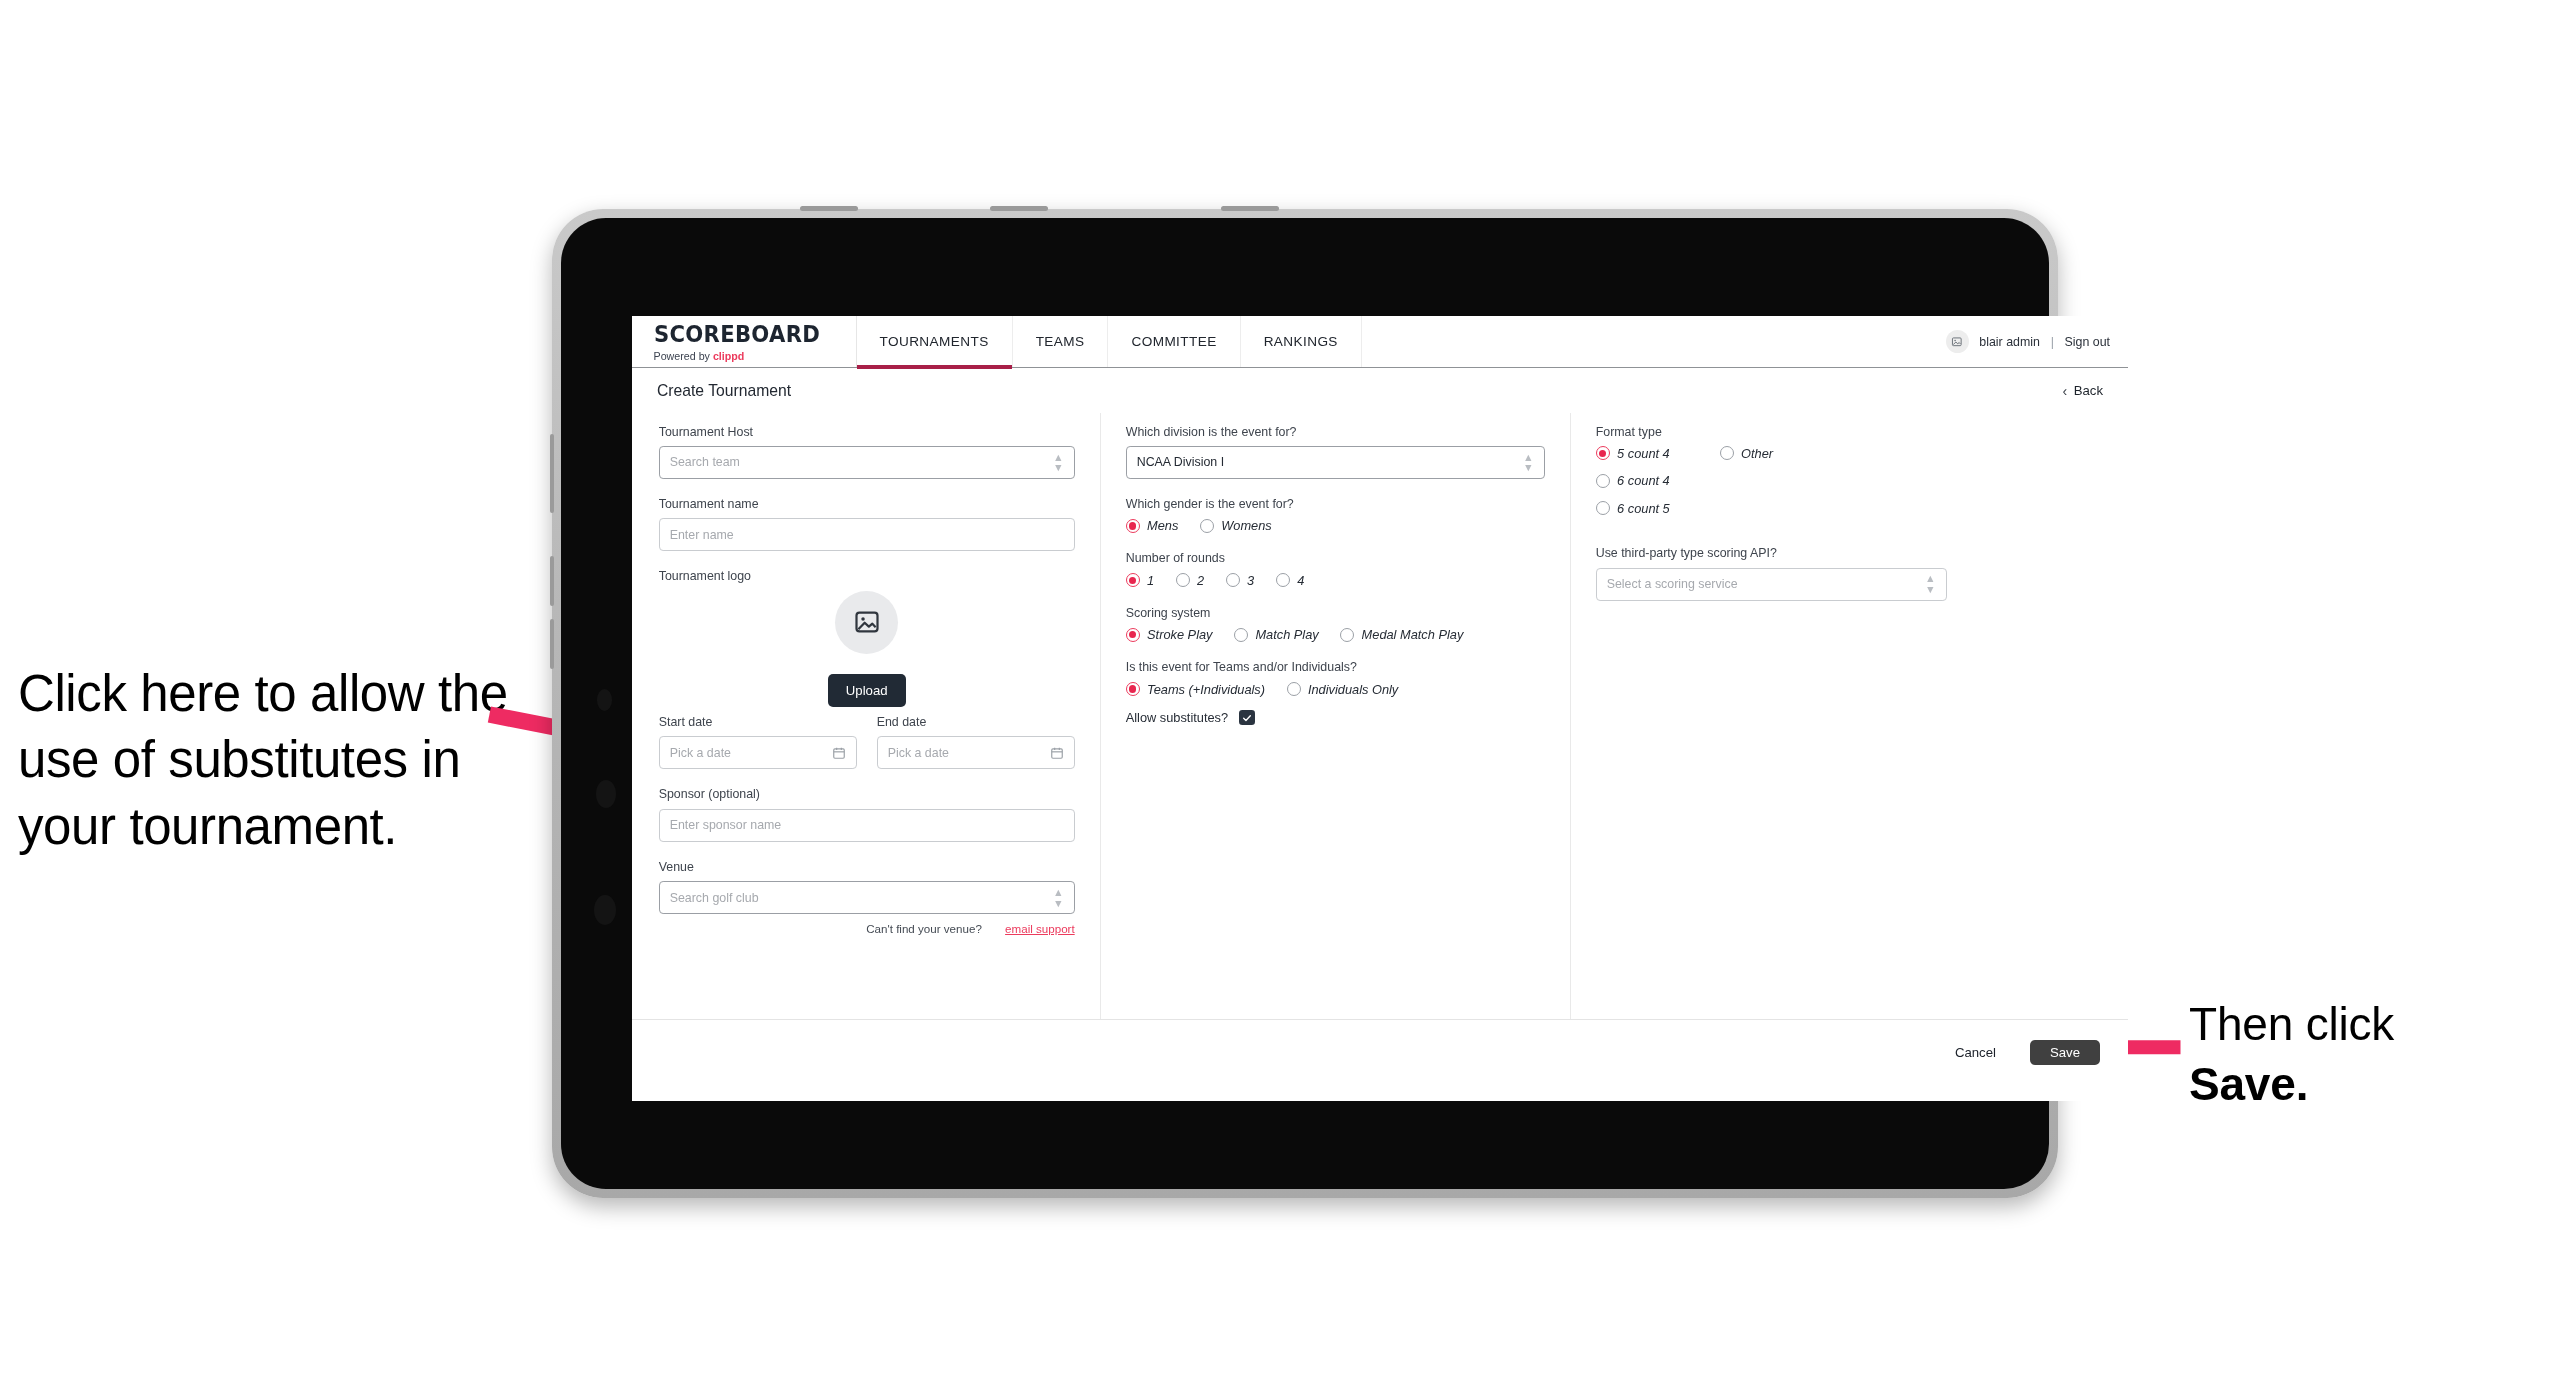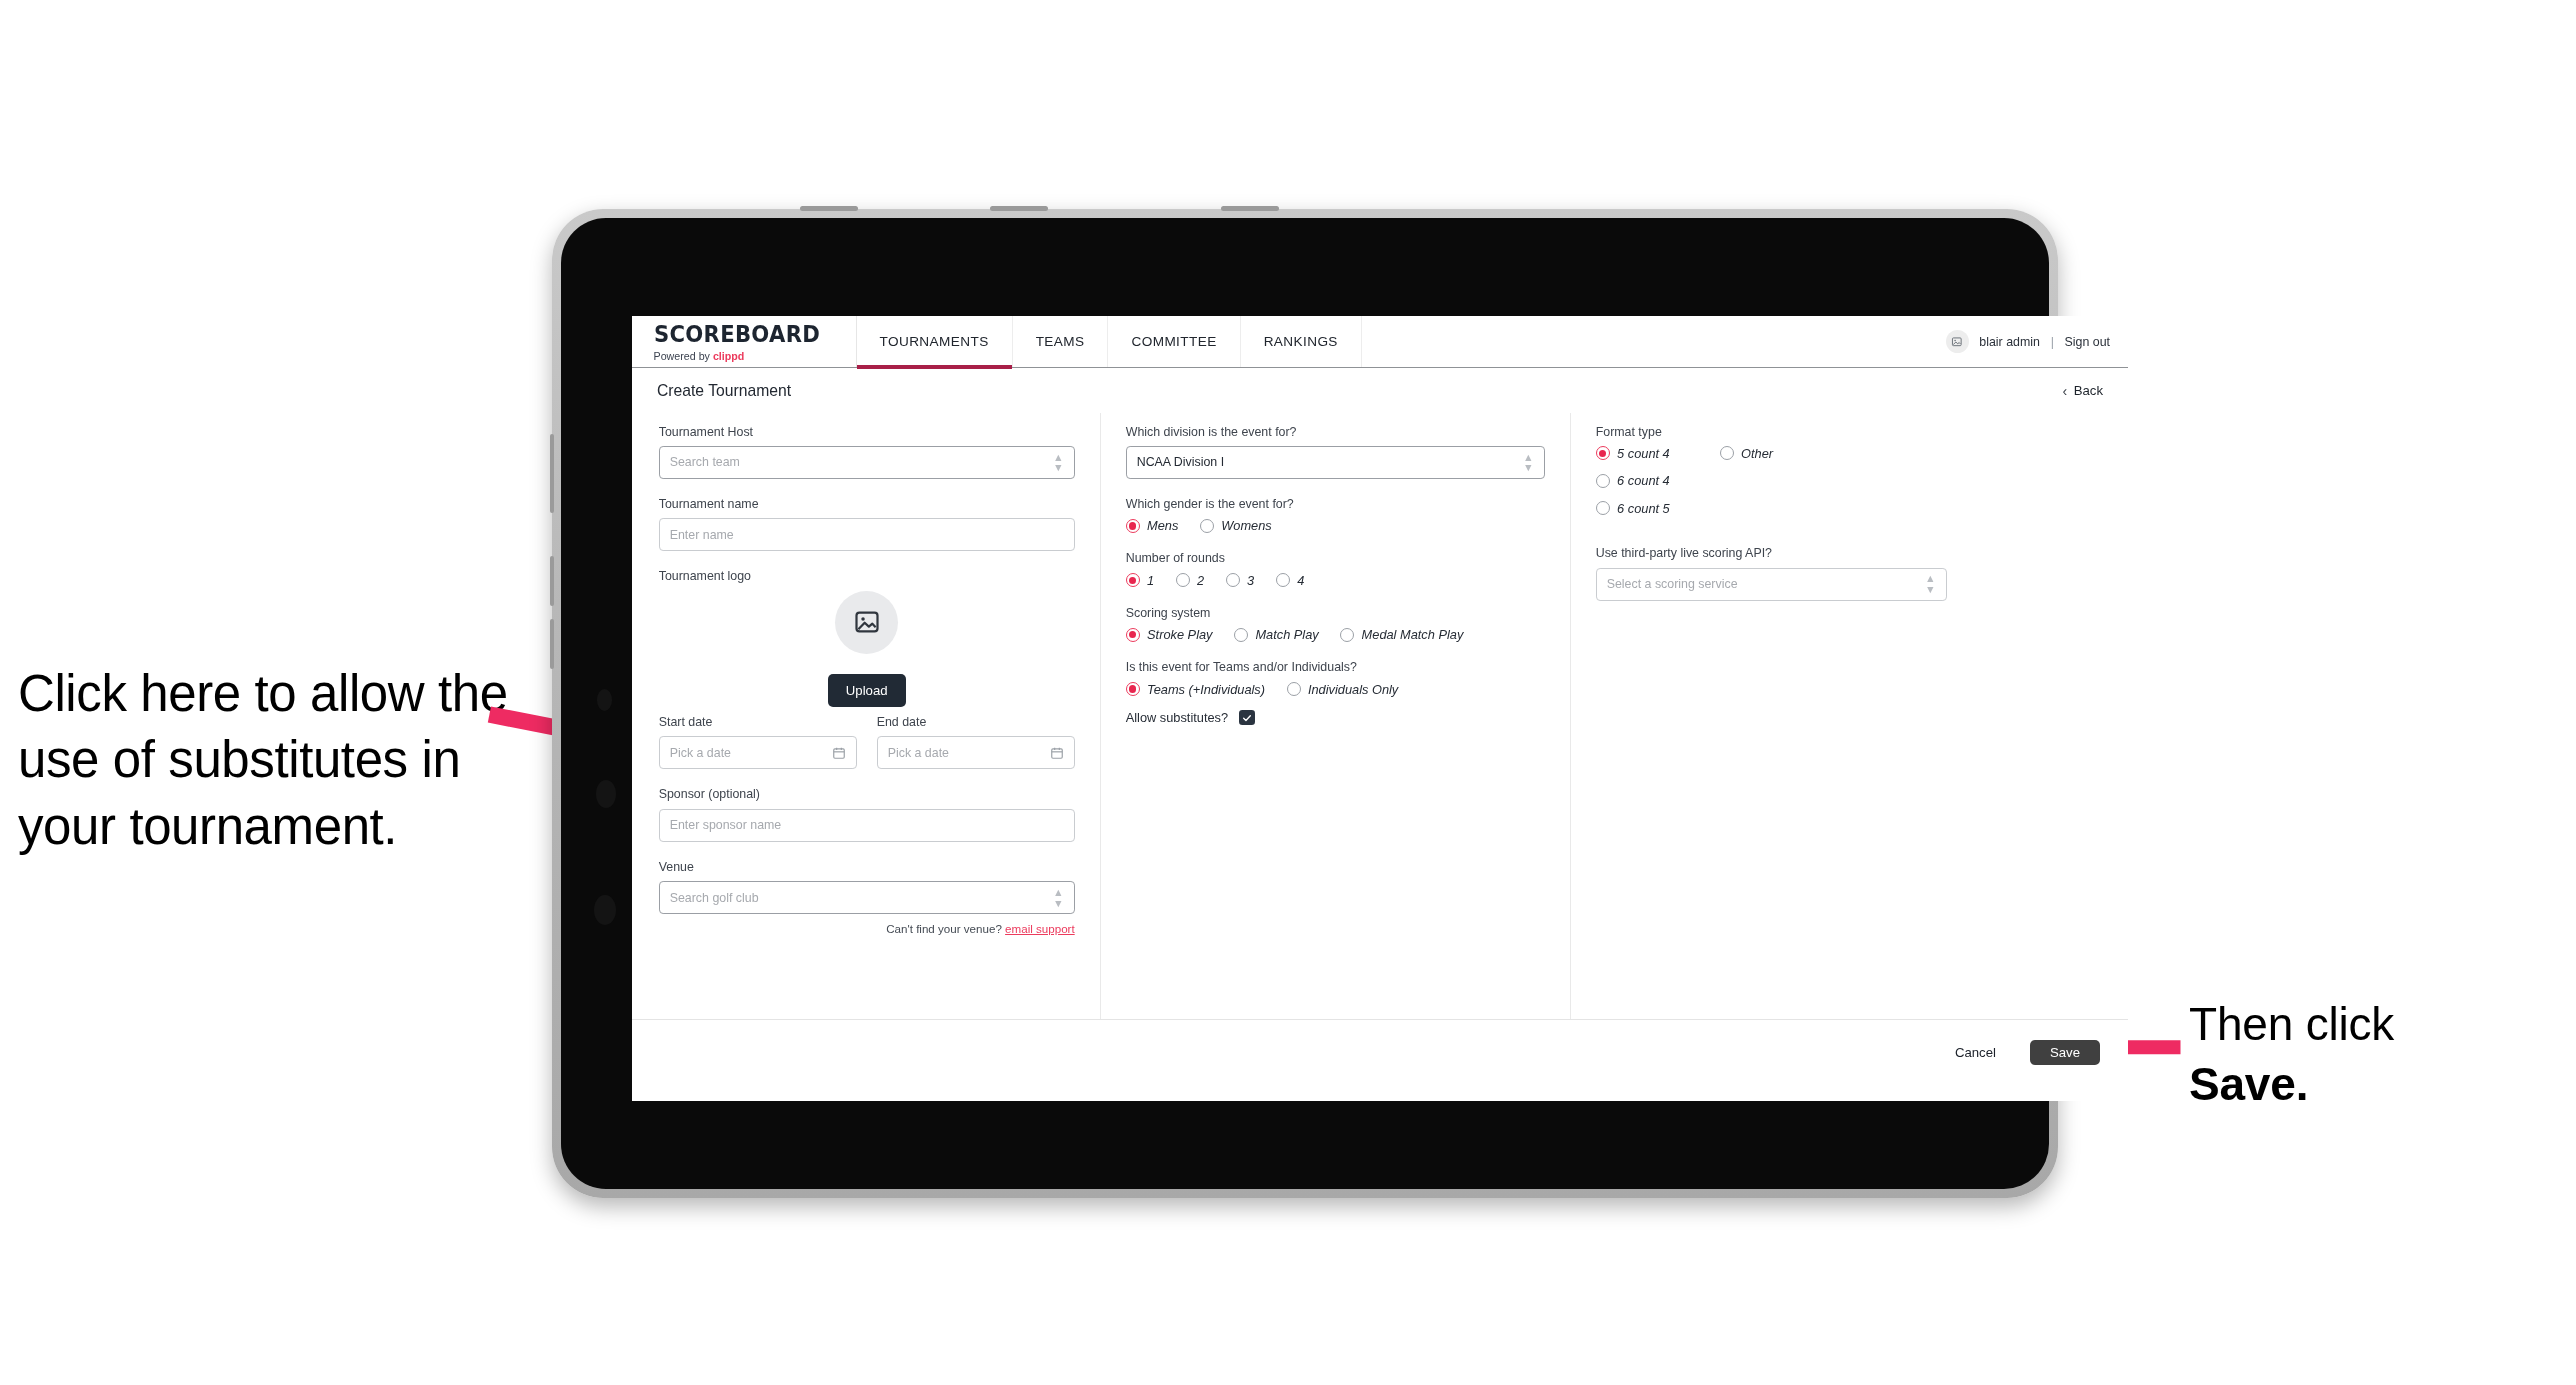--- a/index.html
+++ b/index.html
@@ -105,21 +105,21 @@
     display:flex;align-items:center;justify-content:center;}
   #logo-circle svg{width:28px;height:28px;}
   #upload-btn{background:#212a35;color:#fff;font-size:13.2px;border-radius:5px;
     padding:9px 18px;cursor:pointer;}
 
   
   #date-row{display:flex;gap:20px;margin-bottom:18px;}
   #date-row .date-cell{flex:1;}
 
   #venue-help{font-size:11.6px;color:#454b54;text-align:right;margin-top:7.4px;}
-  #venue-help a{color:#ec3b5d;text-decoration:underline;cursor:pointer;}
+  #venue-help a{color:#ec3b5d;text-decoration:underline;cursor:pointer;margin-left:20px;}
 
   
   .radio-row{display:flex;align-items:center;flex-wrap:wrap;gap:0 21.5px;margin-bottom:3.3px;}
   .radio-opt{display:flex;align-items:center;gap:7.4px;font-size:12.8px;color:#262c35;cursor:pointer;font-style:italic;}
   .rad{width:14px;height:14px;border-radius:50%;border:1.3px solid #9ba0a6;
     box-sizing:border-box;display:flex;align-items:center;justify-content:center;flex:0 0 auto;}
   .rad.on{border-color:#ec3b5d;}
   .rad.on::after{content:"";width:7.4px;height:7.4px;border-radius:50%;background:#e8264f;}
 
   .stack .radio-opt{margin-bottom:12.4px;}
@@ -400,21 +400,21 @@
           <div id="format-col-b" class="stack">
             <div class="radio-opt">
               <span class="rad"></span>
               <span>Other</span>
             </div>
           </div>
         </div>
       </div>
 
       <div>
-        <div class="field-label">Use third-party live scoring API?</div>
+        <div class="field-label">Use third-party type scoring API?</div>
         <div class="inp light-border">
           <span>Select a scoring service</span>
           <span class="spin">▲<br>▼</span>
         </div>
       </div>
     </div>
   </div>
 
   <div id="app-footer">
     <div id="cancel-btn">Cancel</div>

